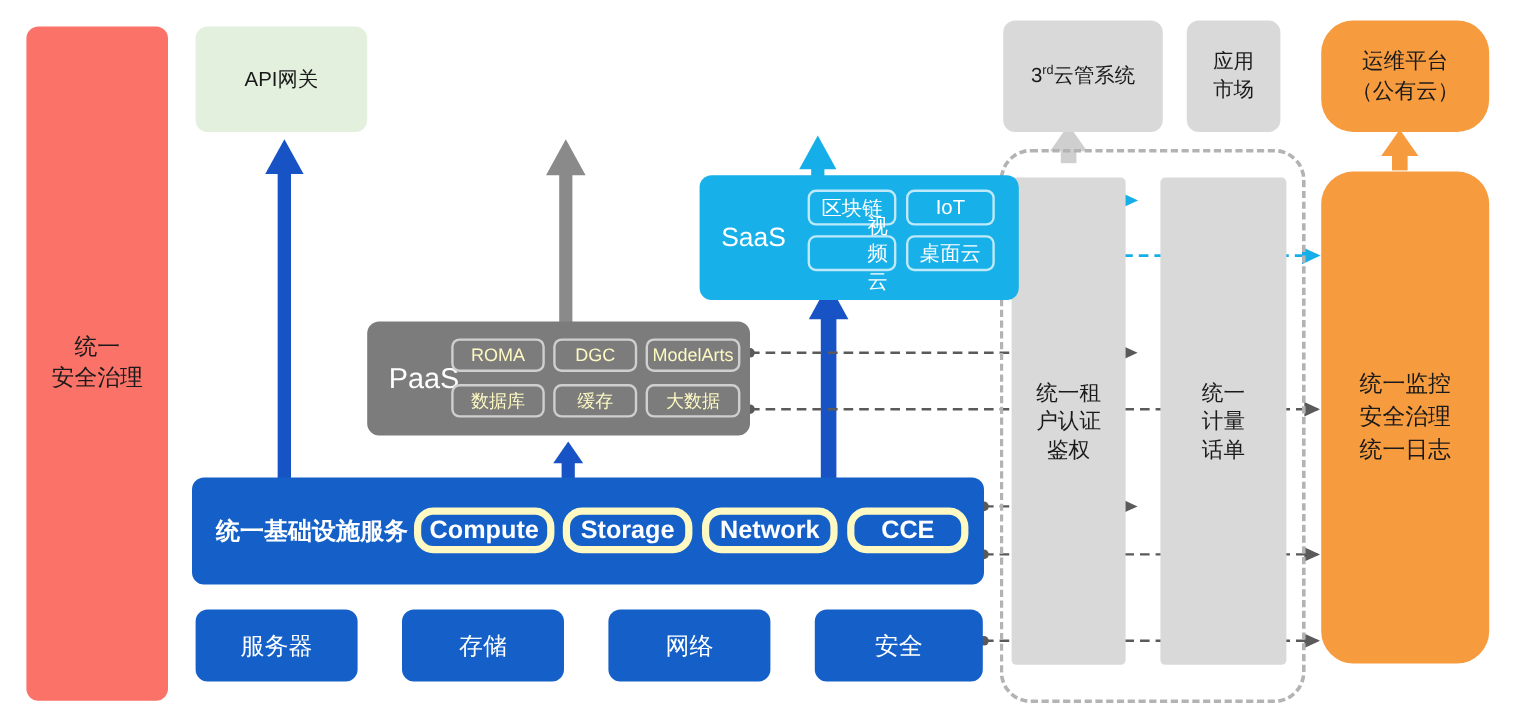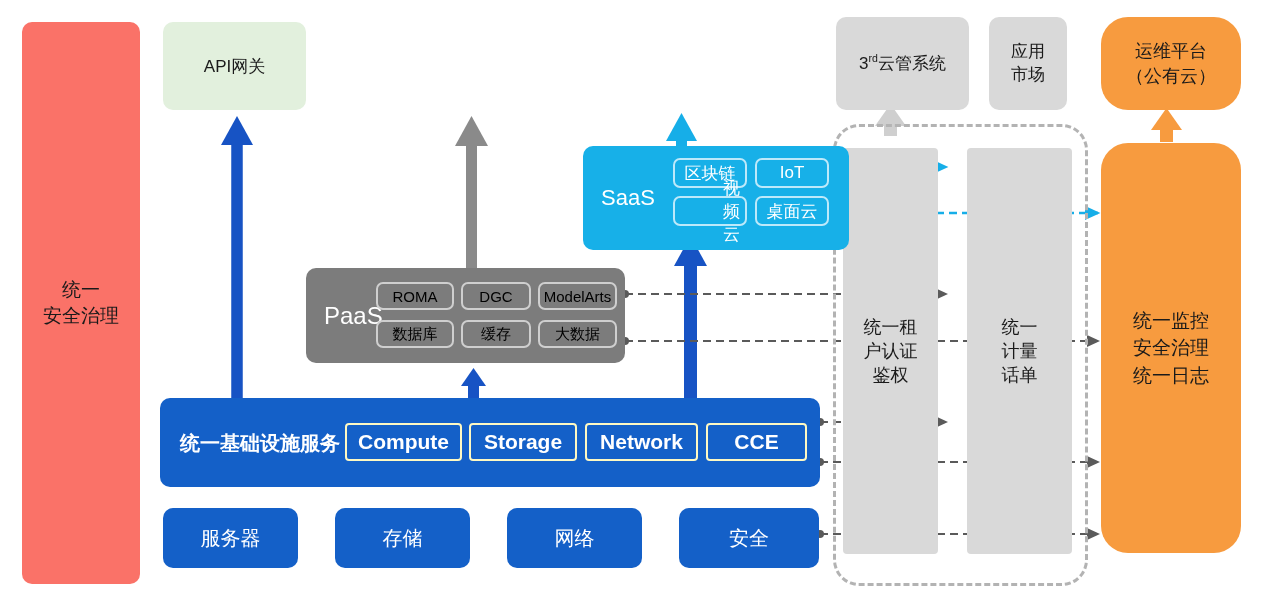--- a/index.html
+++ b/index.html
@@ -31,27 +31,27 @@
   
   #saas{background:#17B0E8;}
   #saas-label{position:absolute;left:18px;top:50%;transform:translateY(-50%);color:#fff;font-size:22px;}
   .saas-chip{position:absolute;height:30px;display:flex;align-items:center;justify-content:center;
     color:#fff;font-size:17px;border:2px solid #bde9fa;border-radius:7px;box-sizing:border-box;}
 
   
   #paas{background:#7C7C7C;}
   #paas-label{position:absolute;left:18px;top:50%;transform:translateY(-50%);color:#fff;font-size:24px;}
   .paas-chip{position:absolute;height:28px;display:flex;align-items:center;justify-content:center;
-    color:#000000;font-size:15px;border:2px solid #cfcfcf;border-radius:7px;box-sizing:border-box;}
+    color:#fef9c3;font-size:15px;border:2px solid #cfcfcf;border-radius:7px;box-sizing:border-box;}
 
   
   #infra{background:#1460C8;font-weight:bold;}
   #infra-label{position:absolute;left:20px;top:50%;transform:translateY(-50%);color:#fff;font-size:20px;}
   .infra-chip{position:absolute;height:38px;display:flex;align-items:center;justify-content:center;
-    color:#fff;font-size:21px;border:2px solid #fef9c3;border-radius:4px;box-sizing:border-box;}
+    color:#fff;font-size:21px;border:6px solid #fef9c3;border-radius:16px;box-sizing:border-box;}
   .hw-box{background:#1460C8;color:#fff;font-size:20px;border-radius:10px;}
 
   
   .gcol{background:#D9D9D9;border-radius:4px;color:#1a1a1a;font-size:18px;line-height:1.35;
         display:flex;align-items:center;justify-content:center;text-align:center;}
 
   #dashed-region{position:absolute;border:3px dashed #B3B3B3;border-radius:26px;box-sizing:border-box;}
 
   svg.ov{position:absolute;left:0;top:0;width:1265px;height:605px;pointer-events:none;}
   sup{font-size:0.62em;vertical-align:super;}

